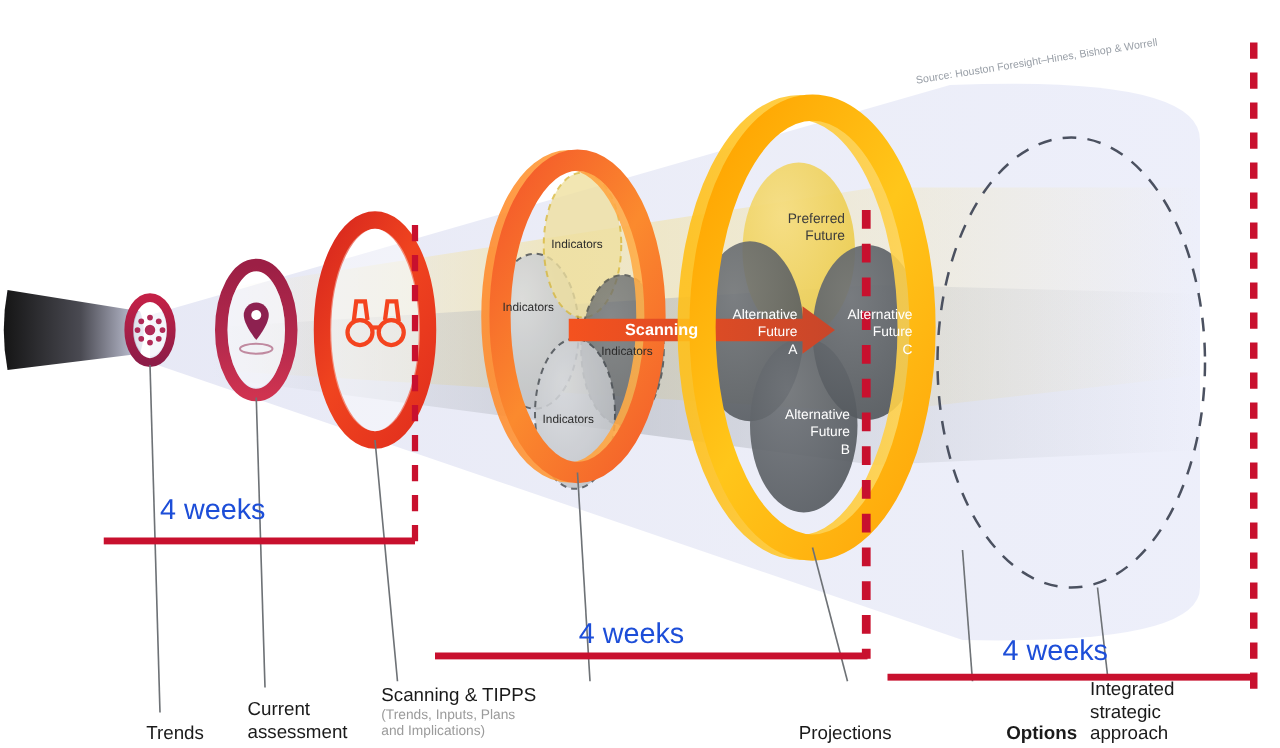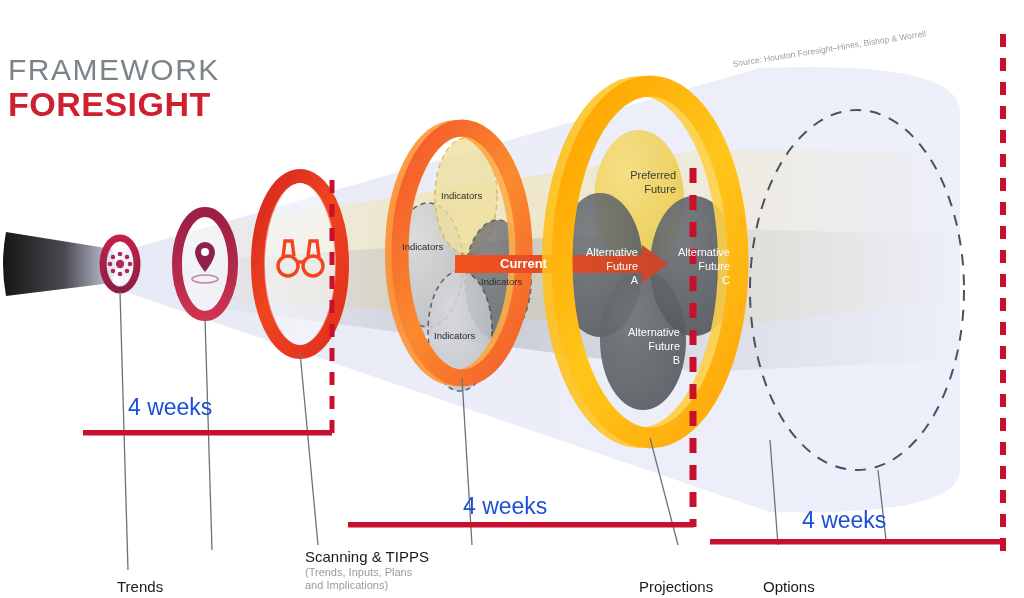--- a/index.html
+++ b/index.html
@@ -34,21 +34,21 @@
 
   
   .ax{position:absolute;font-size:15px;color:#1a1a1a;line-height:1.18;}
   .ax .sub{font-size:11px;color:#9b9b9b;line-height:1.2;}
   .ax-domain{left:117px;top:578px;}
   .ax-current{left:198px;top:559px;}
   .ax-scan{left:305px;top:548px;}
   .ax-scan .hd{font-size:15px;color:#1a1a1a;}
   .ax-drivers{left:458px;top:612px;text-decoration:underline;}
   .ax-impl{left:639px;top:578px;}
-  .ax-options{left:763px;top:578px;}
+  .ax-options{left:805px;top:578px;font-weight:bold;}
   .ax-integrated{left:872px;top:543px;}
 </style>
 </head>
 <body>
 
 <div id="stage">
 
   <svg id="art" viewBox="0 0 1024 598">
     <defs>
 
@@ -215,24 +215,20 @@
 
     <line x1="332" y1="180" x2="332" y2="437" stroke="#c8102e" stroke-width="5" stroke-dasharray="13 11"></line>
     <line x1="693" y1="168" x2="693" y2="527" stroke="#c8102e" stroke-width="7" stroke-dasharray="15 12"></line>
     <line x1="1003" y1="34" x2="1003" y2="558" stroke="#c8102e" stroke-width="6" stroke-dasharray="13 11"></line>
 
     <rect x="83" y="430" width="249" height="5.5" fill="#c8102e"></rect>
     <rect x="348" y="522" width="346" height="5.5" fill="#c8102e"></rect>
     <rect x="710" y="539" width="293" height="5.5" fill="#c8102e"></rect>
   </svg>
 
-  <div class="logo">
-    <div class="l1">FRAMEWORK</div>
-    <div class="l2">FORESIGHT</div>
-  </div>
 
   <div class="past-lbl">Past</div>
 
   <div class="source">Source: Houston Foresight–Hines, Bishop &amp; Worrell</div>
 
   <div class="ind" style="left:402px;top:241px;">Indicators</div>
   <div class="ind" style="left:441px;top:190px;">Indicators</div>
   <div class="ind" style="left:481px;top:276px;">Indicators</div>
   <div class="ind" style="left:434px;top:330px;">Indicators</div>
 
@@ -249,33 +245,42 @@
     <div>Alternative</div>
     <div>Future</div>
     <div>B</div>
   </div>
   <div class="fut" style="left:658px;top:246px;width:72px;">
     <div>Alternative</div>
     <div>Future</div>
     <div>C</div>
   </div>
 
-  <div class="baseline-lbl">Current</div>
+  <div class="baseline-lbl">Scanning</div>
 
   <div class="weeks w1">4 weeks</div>
   <div class="weeks w2">4 weeks</div>
   <div class="weeks w3">4 weeks</div>
 
   <div class="ax ax-domain">Trends</div>
 
+  <div class="ax ax-current">
+    <div>Current</div>
+    <div>assessment</div>
+  </div>
 
   <div class="ax ax-scan">
     <div class="hd">Scanning &amp; TIPPS</div>
     <div class="sub">(Trends, Inputs, Plans</div>
     <div class="sub">and Implications)</div>
   </div>
 
   <div class="ax ax-drivers">Drivers</div>
   <div class="ax ax-impl">Projections</div>
   <div class="ax ax-options">Options</div>
 
+  <div class="ax ax-integrated">
+    <div>Integrated</div>
+    <div>strategic</div>
+    <div>approach</div>
+  </div>
 
 </div>
 
 </body></html>

